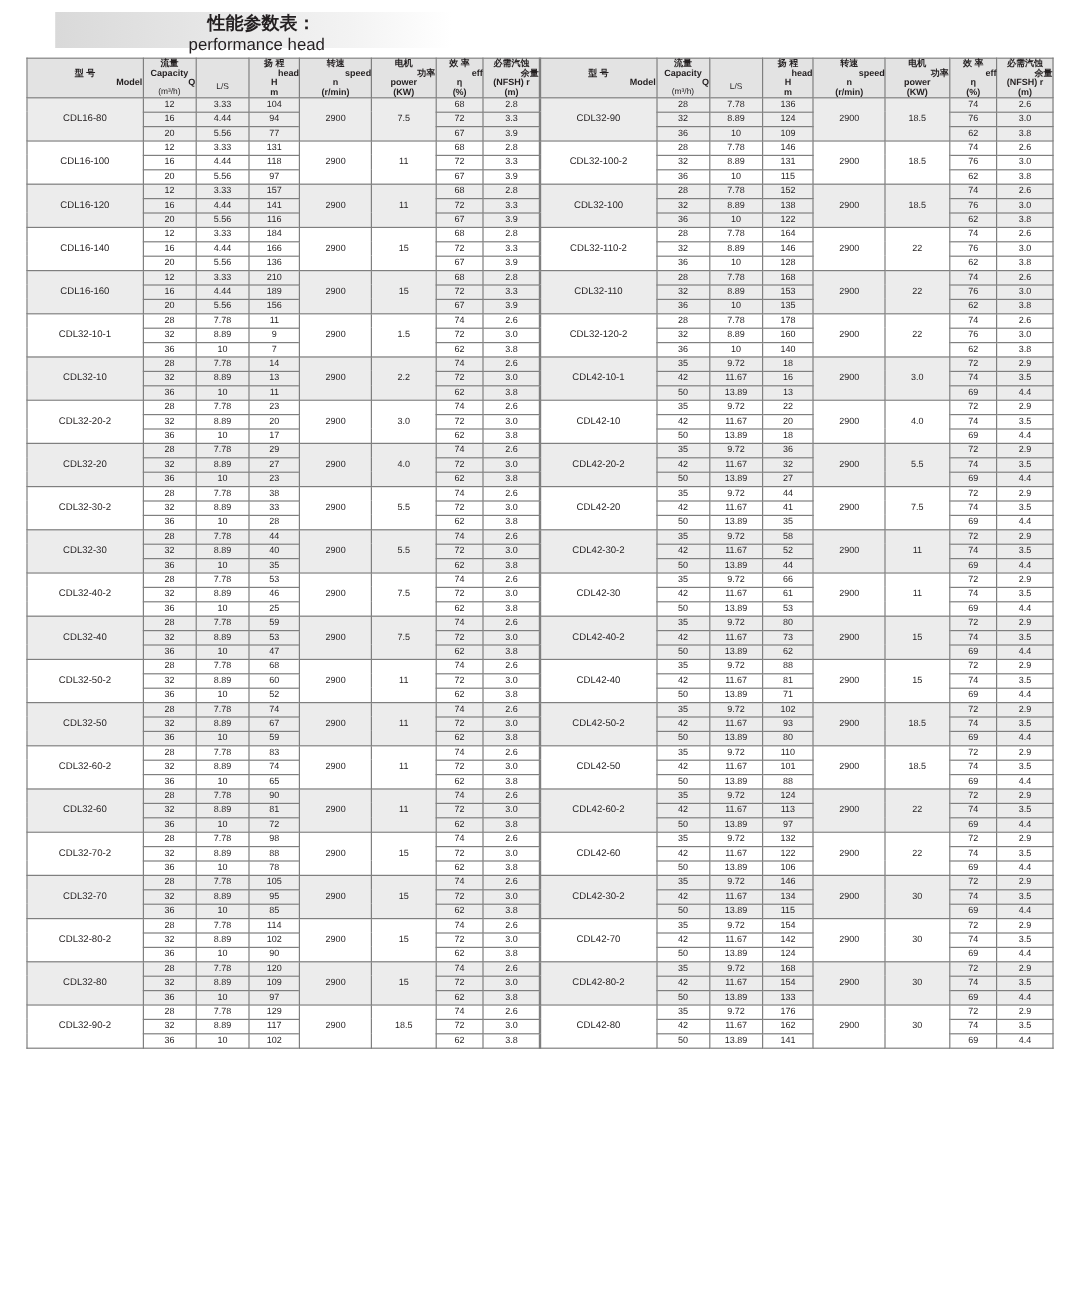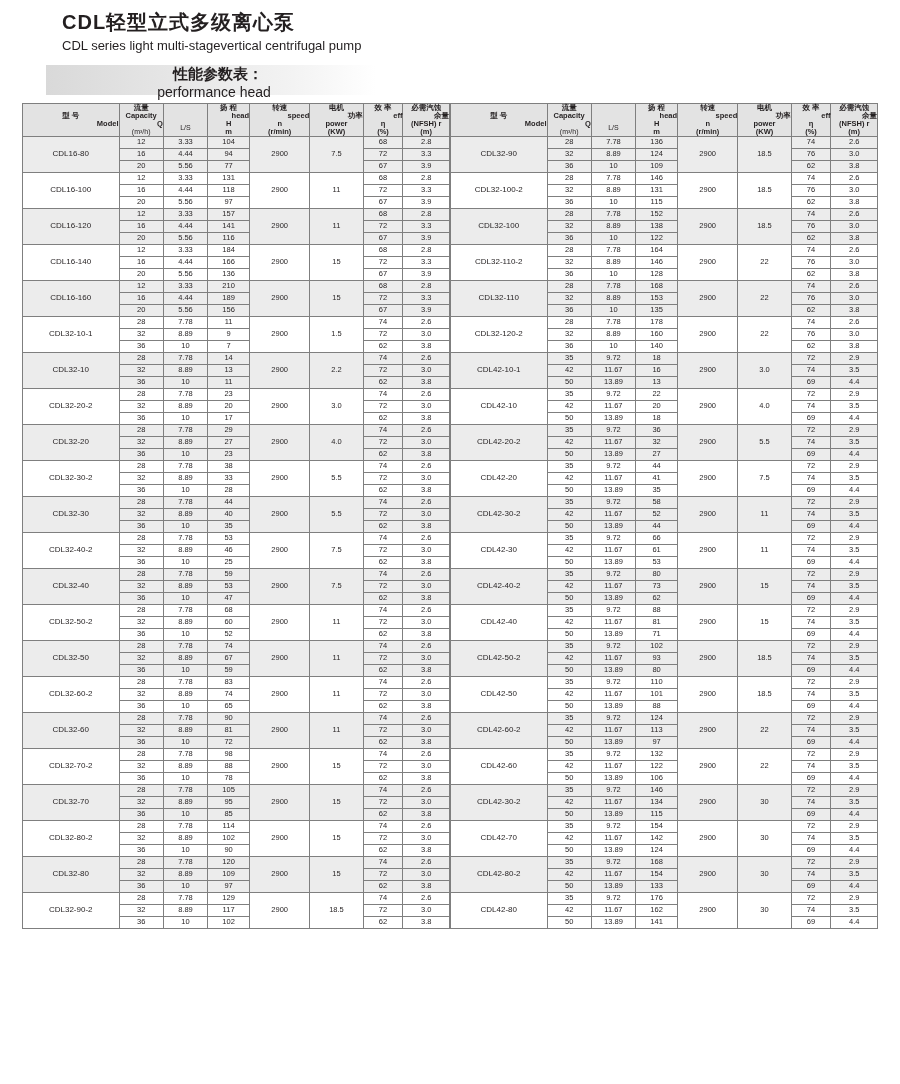--- a/index.html
+++ b/index.html
@@ -70,24 +70,20 @@
   tbody tr.plain td{background:#ffffff;}
   td.model{font-size:8px;}
   td.num{font-size:7.5px;}
   .hdr-sub{font-size:7px;font-weight:normal;}
 </style>
 </head>
 <body>
 
 <div class="page">
 
-  <div class="head">
-    <div class="title-cn">CDL轻型立式多级离心泵</div>
-    <div class="title-en">CDL series light multi-stagevertical centrifugal pump</div>
-  </div>
 
   <div class="perf-bar">
     <span class="cn">性能参数表：</span>
     <span class="en">performance head</span>
   </div>
 
   <div class="tables">
     <table class="spec">
       <thead>
           <tr>

